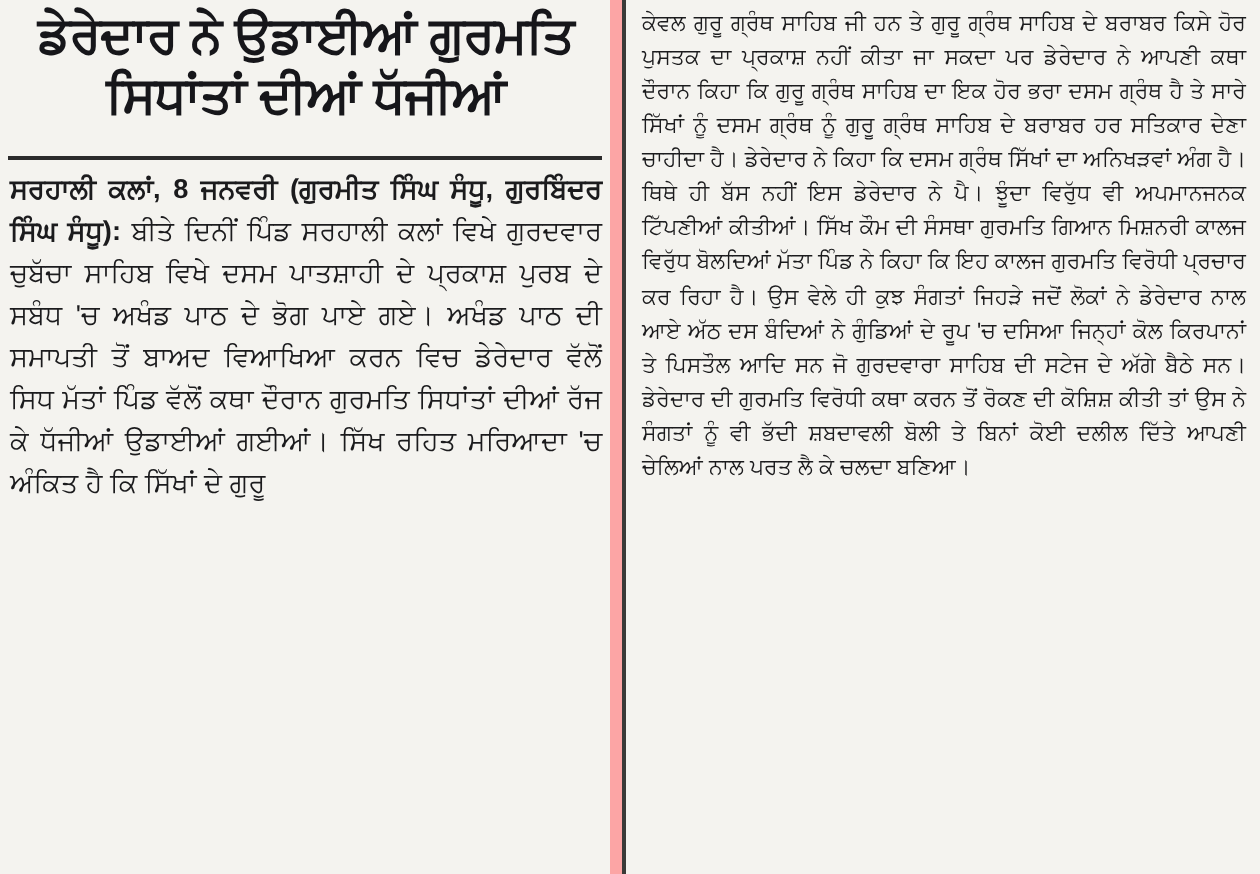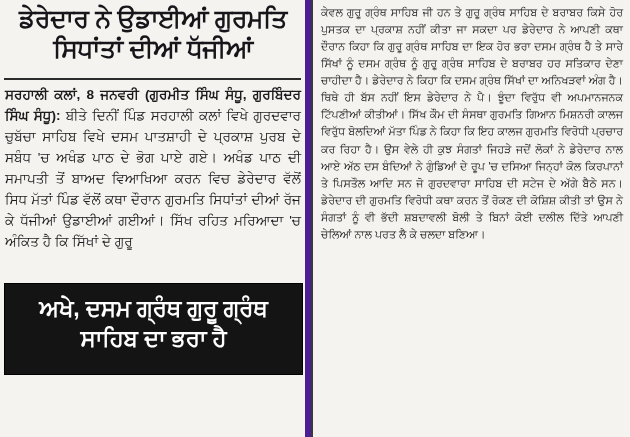--- a/index.html
+++ b/index.html
@@ -10,21 +10,21 @@
   body {
     width: 630px;
     height: 437px;
     font-family: "Liberation Sans", sans-serif;
     overflow: hidden;
   }
   #page {
     position: relative;
     width: 630px;
     height: 437px;
-    background: #4c1d95;
+    background: #fca5a5;
   }
   .clip {
     position: absolute;
     background: #f5f4f0;
   }
   
   #left-col {
     left: 0px;
     top: 0px;
     width: 305px;
@@ -127,23 +127,20 @@
 
     <div class="headline" id="headline-main">ਡੇਰੇਦਾਰ ਨੇ ਉਡਾਈਆਂ ਗੁਰਮਤਿ ਸਿਧਾਂਤਾਂ ਦੀਆਂ ਧੱਜੀਆਂ</div>
 
     <div id="headline-rule"></div>
 
     <div id="dateline-block">
       <b>ਸਰਹਾਲੀ ਕਲਾਂ, 8 ਜਨਵਰੀ (ਗੁਰਮੀਤ ਸਿੰਘ ਸੰਧੂ, ਗੁਰਬਿੰਦਰ ਸਿੰਘ ਸੰਧੂ):</b>
       <span>ਬੀਤੇ ਦਿਨੀਂ ਪਿੰਡ ਸਰਹਾਲੀ ਕਲਾਂ ਵਿਖੇ ਗੁਰਦਵਾਰ ਚੁਬੱਚਾ ਸਾਹਿਬ ਵਿਖੇ ਦਸਮ ਪਾਤਸ਼ਾਹੀ ਦੇ ਪ੍ਰਕਾਸ਼ ਪੁਰਬ ਦੇ ਸਬੰਧ 'ਚ ਅਖੰਡ ਪਾਠ ਦੇ ਭੋਗ ਪਾਏ ਗਏ। ਅਖੰਡ ਪਾਠ ਦੀ ਸਮਾਪਤੀ ਤੋਂ ਬਾਅਦ ਵਿਆਖਿਆ ਕਰਨ ਵਿਚ ਡੇਰੇਦਾਰ ਵੱਲੋਂ ਸਿਧ ਮੱਤਾਂ ਪਿੰਡ ਵੱਲੋਂ ਕਥਾ ਦੌਰਾਨ ਗੁਰਮਤਿ ਸਿਧਾਂਤਾਂ ਦੀਆਂ ਰੱਜ ਕੇ ਧੱਜੀਆਂ ਉਡਾਈਆਂ ਗਈਆਂ। ਸਿੱਖ ਰਹਿਤ ਮਰਿਆਦਾ 'ਚ ਅੰਕਿਤ ਹੈ ਕਿ ਸਿੱਖਾਂ ਦੇ ਗੁਰੂ</span>
     </div>
 
-    <div id="quote-box">
-      <div id="quote-text">ਅਖੇ, ਦਸਮ ਗ੍ਰੰਥ ਗੁਰੂ ਗ੍ਰੰਥ ਸਾਹਿਬ ਦਾ ਭਰਾ ਹੈ</div>
-    </div>
 
     <div id="left-bottom-fill"></div>
   </div>
 
   <div class="clip" id="right-col">
     <div id="body-right">
       <span class="para">ਕੇਵਲ ਗੁਰੂ ਗ੍ਰੰਥ ਸਾਹਿਬ ਜੀ ਹਨ ਤੇ ਗੁਰੂ ਗ੍ਰੰਥ ਸਾਹਿਬ ਦੇ ਬਰਾਬਰ ਕਿਸੇ ਹੋਰ ਪੁਸਤਕ ਦਾ ਪ੍ਰਕਾਸ਼ ਨਹੀਂ ਕੀਤਾ ਜਾ ਸਕਦਾ ਪਰ ਡੇਰੇਦਾਰ ਨੇ ਆਪਣੀ ਕਥਾ ਦੌਰਾਨ ਕਿਹਾ ਕਿ ਗੁਰੂ ਗ੍ਰੰਥ ਸਾਹਿਬ ਦਾ ਇਕ ਹੋਰ ਭਰਾ ਦਸਮ ਗ੍ਰੰਥ ਹੈ ਤੇ ਸਾਰੇ ਸਿੱਖਾਂ ਨੂੰ ਦਸਮ ਗ੍ਰੰਥ ਨੂੰ ਗੁਰੂ ਗ੍ਰੰਥ ਸਾਹਿਬ ਦੇ ਬਰਾਬਰ ਹਰ ਸਤਿਕਾਰ ਦੇਣਾ ਚਾਹੀਦਾ ਹੈ।</span>
       <span class="para">ਡੇਰੇਦਾਰ ਨੇ ਕਿਹਾ ਕਿ ਦਸਮ ਗ੍ਰੰਥ ਸਿੱਖਾਂ ਦਾ ਅਨਿਖੜਵਾਂ ਅੰਗ ਹੈ। ਥਿਥੇ ਹੀ ਬੱਸ ਨਹੀਂ ਇਸ ਡੇਰੇਦਾਰ ਨੇ ਪੈ। ਝੂੰਦਾ ਵਿਰੁੱਧ ਵੀ ਅਪਮਾਨਜਨਕ ਟਿੱਪਣੀਆਂ ਕੀਤੀਆਂ। ਸਿੱਖ ਕੌਮ ਦੀ ਸੰਸਥਾ ਗੁਰਮਤਿ ਗਿਆਨ ਮਿਸ਼ਨਰੀ ਕਾਲਜ ਵਿਰੁੱਧ ਬੋਲਦਿਆਂ ਮੱਤਾ ਪਿੰਡ ਨੇ ਕਿਹਾ ਕਿ ਇਹ ਕਾਲਜ ਗੁਰਮਤਿ ਵਿਰੋਧੀ ਪ੍ਰਚਾਰ ਕਰ ਰਿਹਾ ਹੈ। ਉਸ ਵੇਲੇ ਹੀ ਕੁਝ ਸੰਗਤਾਂ ਜਿਹੜੇ ਜਦੋਂ ਲੋਕਾਂ ਨੇ ਡੇਰੇਦਾਰ ਨਾਲ ਆਏ ਅੱਠ ਦਸ ਬੰਦਿਆਂ ਨੇ ਗੁੰਡਿਆਂ ਦੇ ਰੂਪ 'ਚ ਦਸਿਆ ਜਿਨ੍ਹਾਂ ਕੋਲ ਕਿਰਪਾਨਾਂ ਤੇ ਪਿਸਤੌਲ ਆਦਿ ਸਨ ਜੋ ਗੁਰਦਵਾਰਾ ਸਾਹਿਬ ਦੀ ਸਟੇਜ ਦੇ ਅੱਗੇ ਬੈਠੇ ਸਨ।</span>
       <span class="para">ਡੇਰੇਦਾਰ ਦੀ ਗੁਰਮਤਿ ਵਿਰੋਧੀ ਕਥਾ ਕਰਨ ਤੋਂ ਰੋਕਣ ਦੀ ਕੋਸ਼ਿਸ਼ ਕੀਤੀ ਤਾਂ ਉਸ ਨੇ ਸੰਗਤਾਂ ਨੂੰ ਵੀ ਭੱਦੀ ਸ਼ਬਦਾਵਲੀ ਬੋਲੀ ਤੇ ਬਿਨਾਂ ਕੋਈ ਦਲੀਲ ਦਿੱਤੇ ਆਪਣੀ ਚੇਲਿਆਂ ਨਾਲ ਪਰਤ ਲੈ ਕੇ ਚਲਦਾ ਬਣਿਆ।</span>
     </div>

